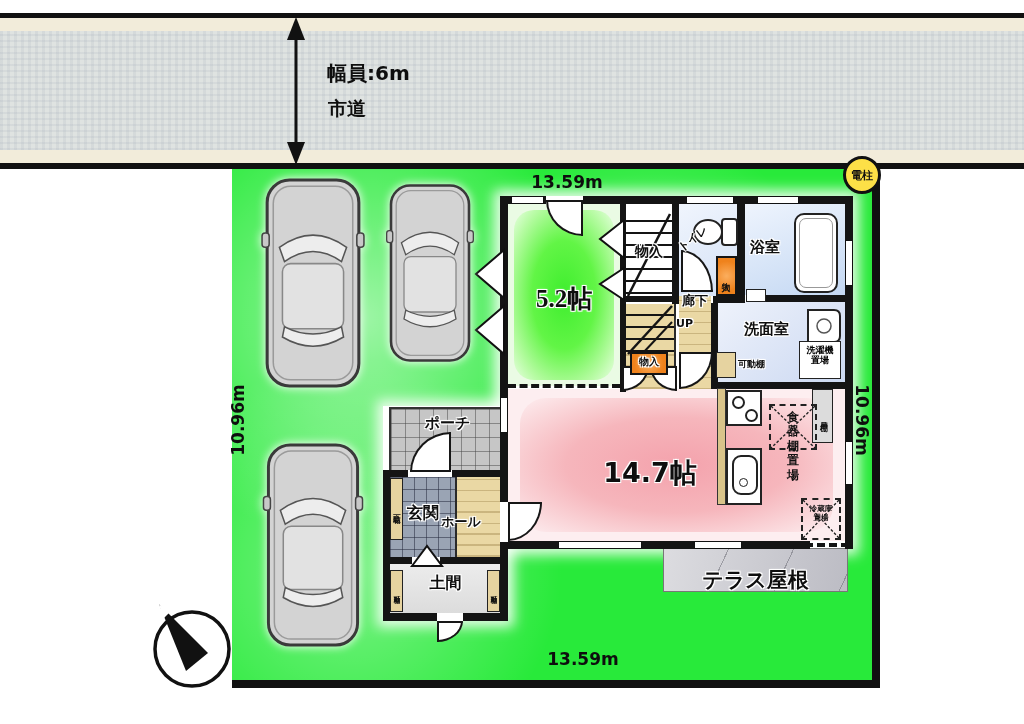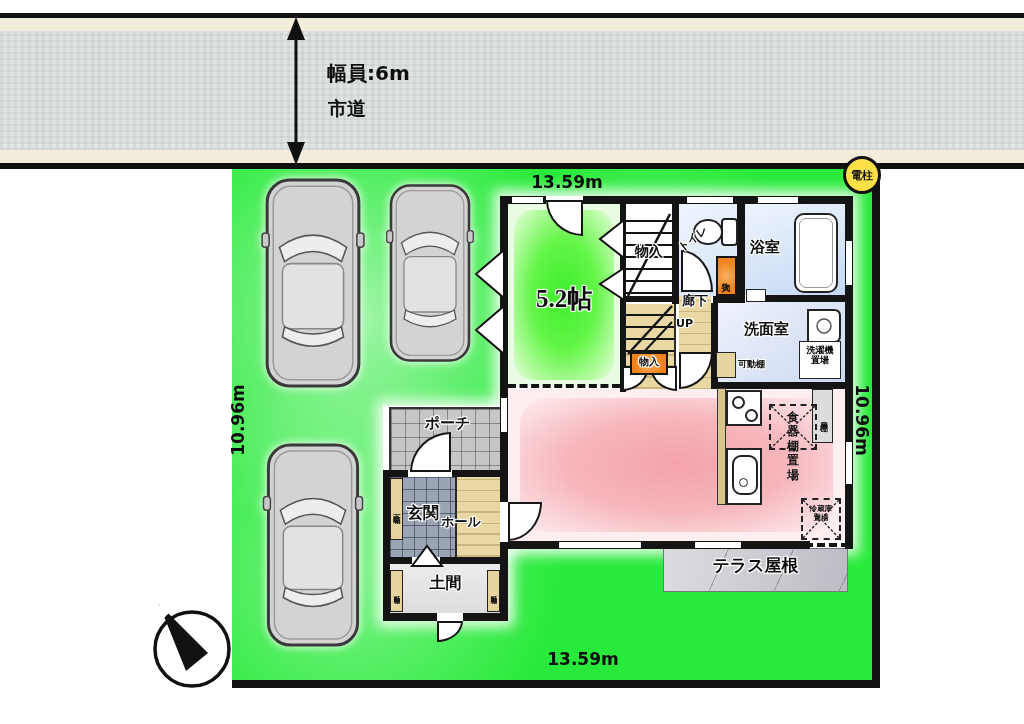--- a/index.html
+++ b/index.html
@@ -283,24 +283,25 @@
   <div class="shelf" style="left:390px;top:570px;width:13px;height:42px;">
     <span class="vtxt" style="font-size:6.5px;">可動棚</span>
   </div>
   <div class="shelf" style="left:487px;top:570px;width:13px;height:42px;">
     <span class="vtxt" style="font-size:6.5px;">可動棚</span>
   </div>
 
   <div class="abs" style="left:663px;top:548px;width:185px;height:44px;z-index:2;border:1px solid #777;
        background:linear-gradient(100deg,#dcdce0,#bcbcc4);
        background-image:repeating-linear-gradient(115deg,transparent 0 58px,rgba(90,90,100,.45) 58px 59px),linear-gradient(100deg,#dcdce0,#bcbcc4);">
-    <div class="lbl ctr" style="left:0;top:5px;width:100%;font-size:17px;position:absolute;">テラス屋根</div>
+    <div class="lbl ctr" style="left:0;top:17px;width:100%;font-size:21px;position:absolute;">テラス屋根</div>
   </div>
 
   <div class="lbl ctr" style="left:508px;top:282px;width:112px;font-size:25px;font-family:Liberation Serif, serif;">5.2帖</div>
+  <div class="lbl ctr" style="left:550px;top:455px;width:200px;font-size:27px;">14.7帖</div>
   <div class="lbl ctr" style="left:392px;top:503px;width:62px;font-size:16px;">玄関</div>
   <div class="lbl ctr" style="left:435px;top:513px;width:52px;font-size:13px;">ホール</div>
   <div class="lbl ctr" style="left:400px;top:414px;width:95px;font-size:15px;">ポーチ</div>
   <div class="lbl ctr" style="left:398px;top:573px;width:95px;font-size:16px;">土間</div>
   <div class="lbl" style="left:682px;top:292px;font-size:13px;">廊下</div>
   <div class="lbl" style="left:676px;top:231px;font-size:11px;transform:rotate(-38deg);">トイレ</div>
   <div class="lbl" style="left:750px;top:238px;font-size:15px;">浴室</div>
   <div class="lbl" style="left:744px;top:320px;font-size:15px;">洗面室</div>
   <div class="lbl" style="left:660px;top:317px;font-size:11px;padding-left:16px;">UP</div>
   <div class="lbl ctr" style="left:622px;top:243px;width:54px;font-size:14px;">物入</div>

